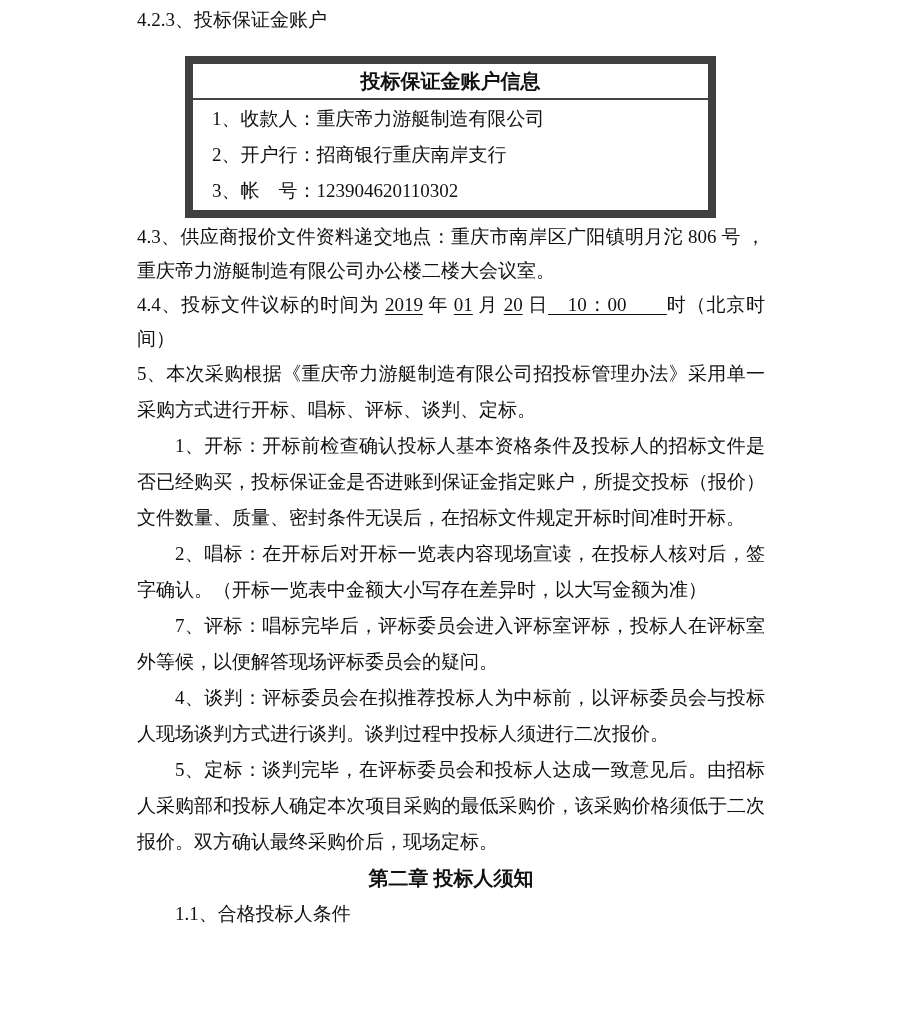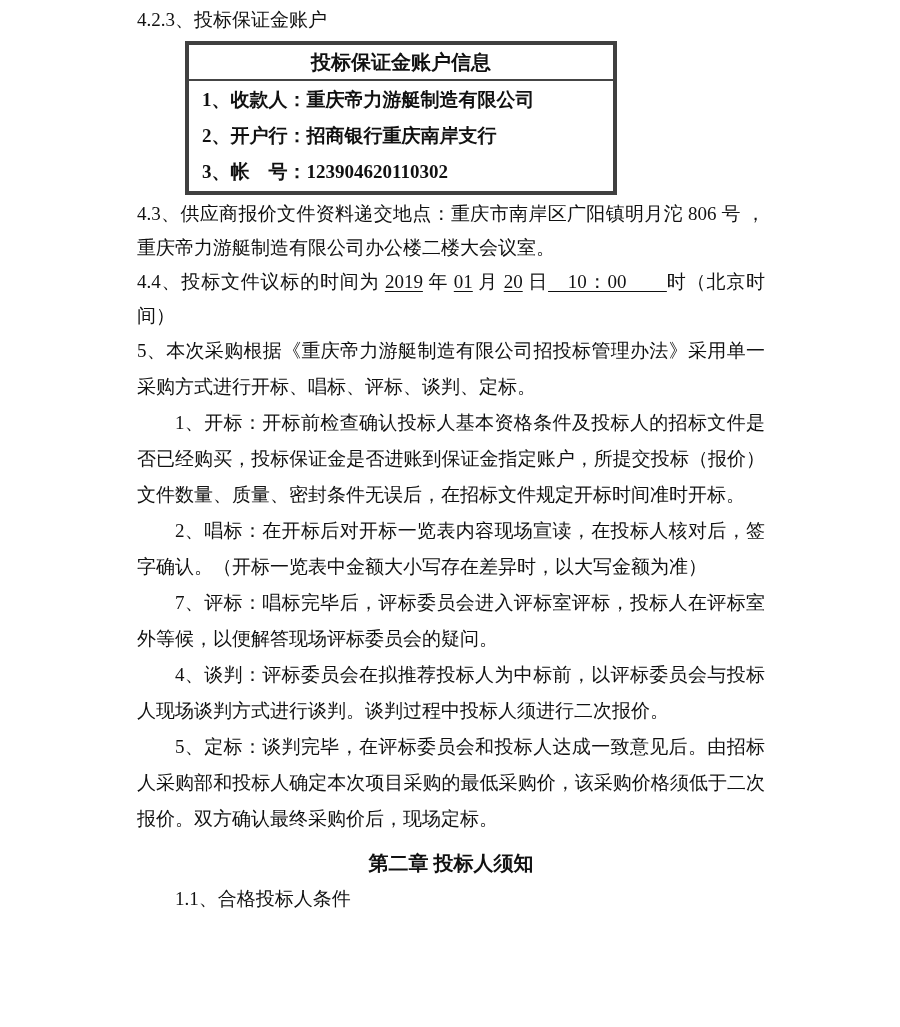--- a/index.html
+++ b/index.html
@@ -15,46 +15,45 @@
     line-height: 36px;
     padding: 2px 135px 0 137px;
     overflow: hidden;
   }
   p { margin: 0; text-align: justify; }
   .indent { text-indent: 2em; }
   .bold { font-weight: normal; }
   .u { text-decoration: underline; text-underline-offset: 3px; }
   .deposit-table {
     box-sizing: border-box;
-    width: 432px;
-    margin: 3px 0 2px 48px;
-    border: 4px solid #404040;
+    width: 531px;
+    margin: 18px 0 2px 48px;
+    border: 8px solid #404040;
   }
   .deposit-table .thead {
     box-sizing: border-box;
     height: 36px;
     line-height: 34px;
     text-align: center;
     font-weight: bold;
     font-size: 20px;
     border-bottom: 2px solid #454545;
   }
   .deposit-table .tbody {
-    padding: 1px 8px 1px 13px;
-    font-weight: bold;
+    padding: 1px 8px 1px 19px;
   }
   .deposit-table .trow {
     line-height: 36px;
     text-align: left;
   }
   .chapter-title {
     text-align: center;
     font-weight: bold;
     font-size: 20px;
-    margin-top: 8px;
+    margin-top: 0;
   }
   .tight { line-height: 34px; }
 </style>
 </head>
 <body>
 
 <div class="page">
 
 
   <p>4.2.3、投标保证金账户</p>

